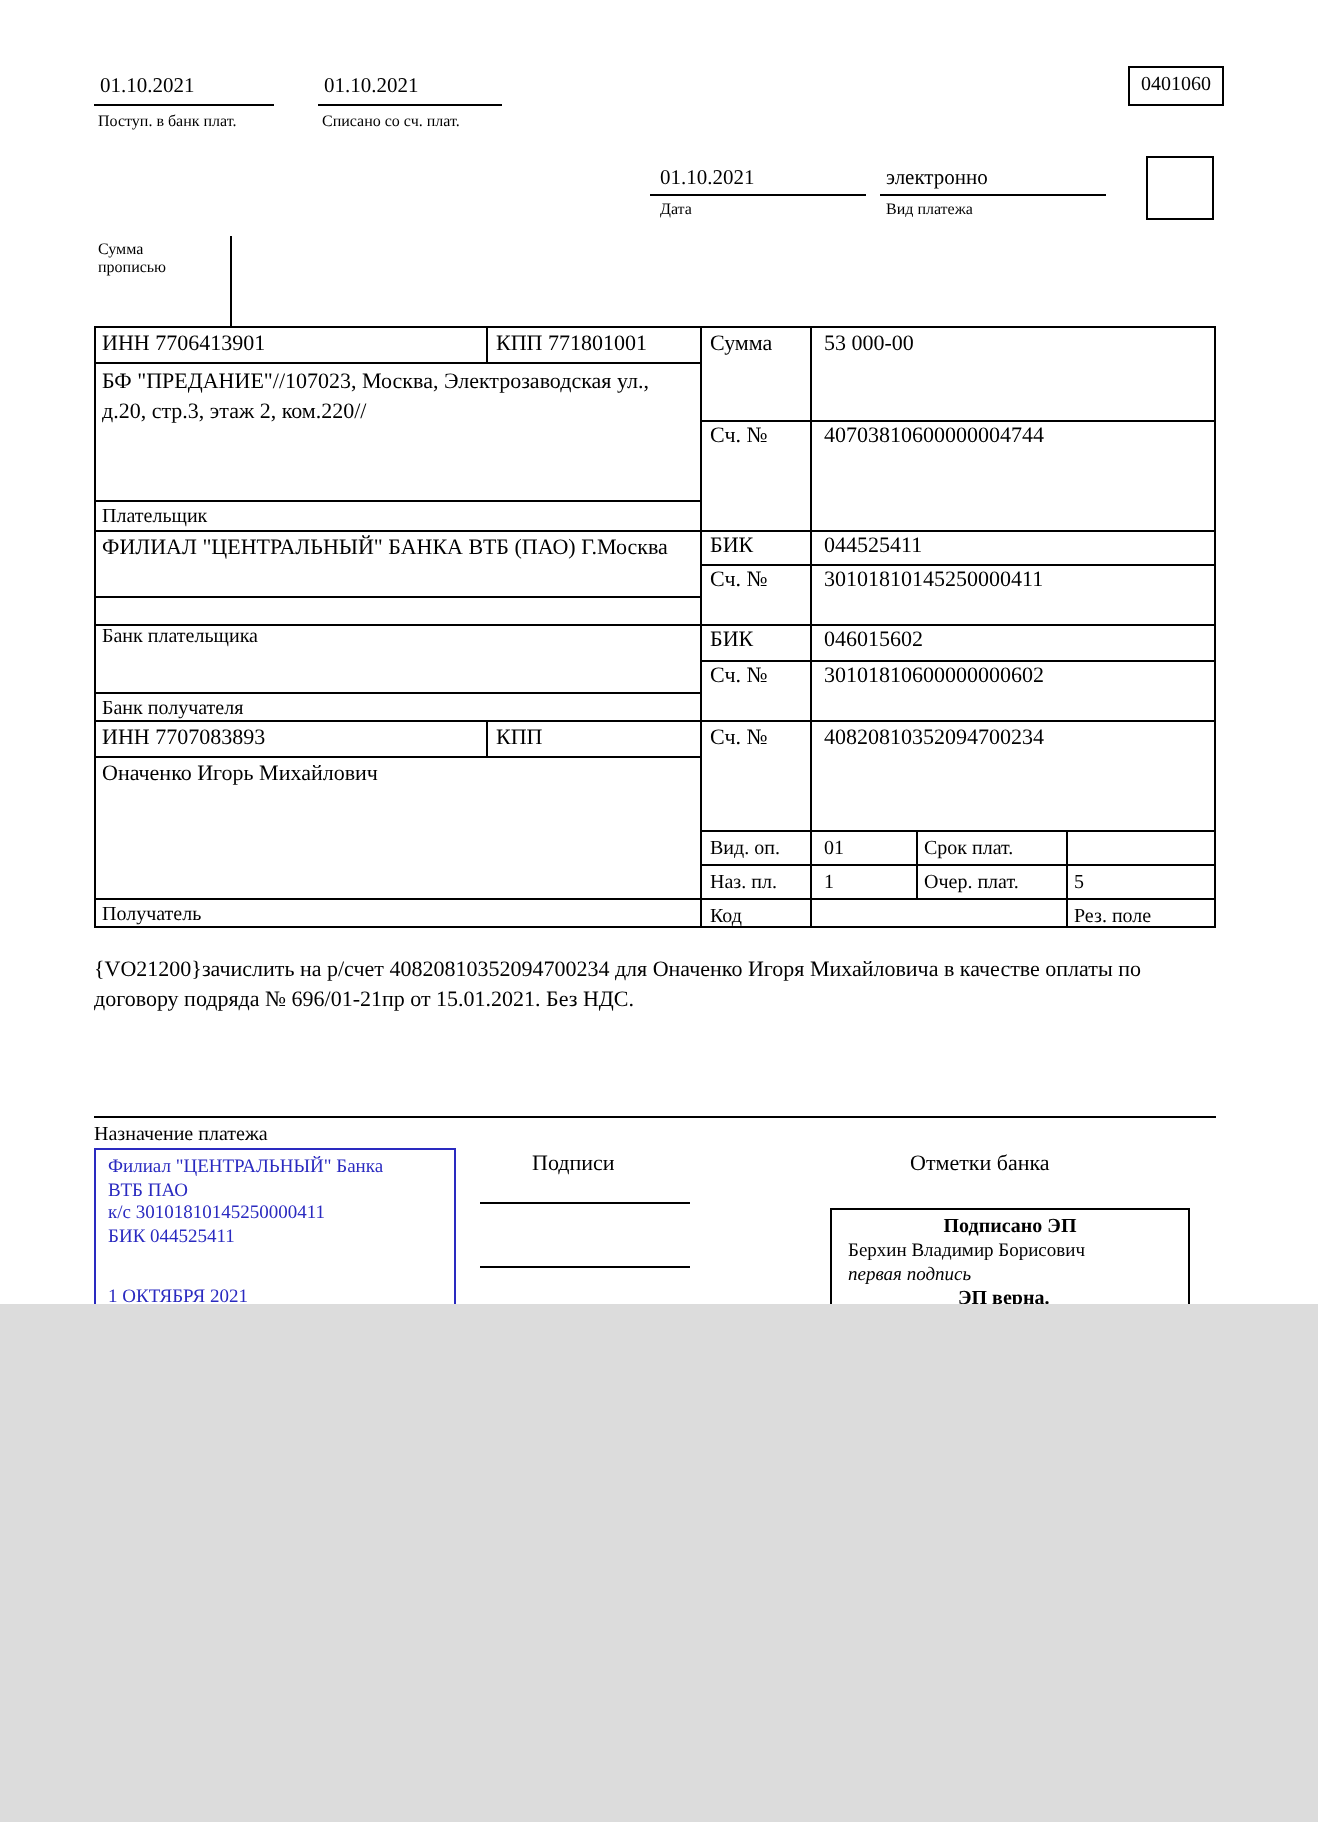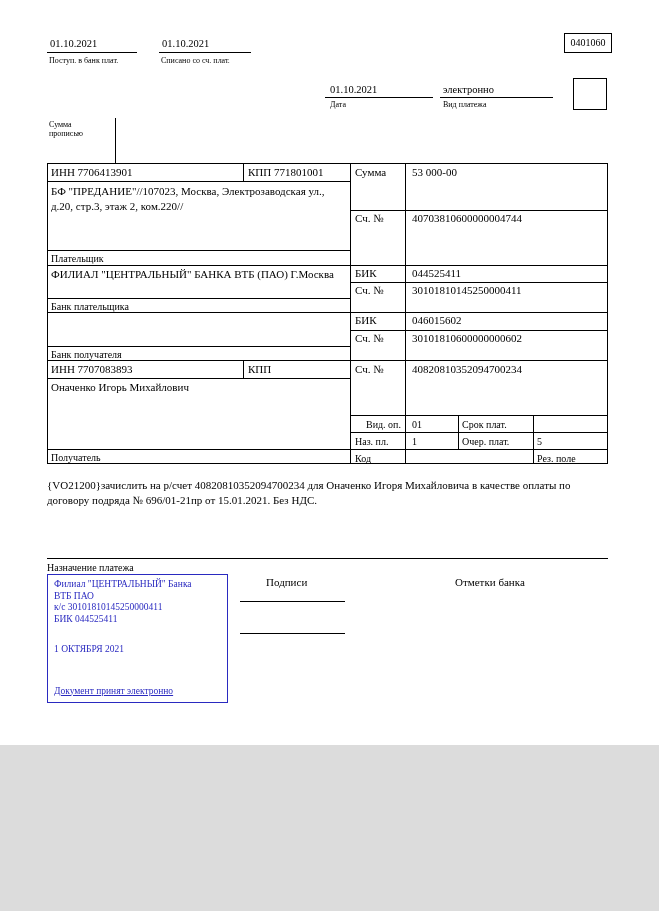--- a/index.html
+++ b/index.html
@@ -1,17 +1,17 @@
 <!DOCTYPE html>
 <html><head>
 <meta charset="utf-8">
 <style>
   * { margin:0; padding:0; box-sizing:border-box; }
   html,body { background:#dcdcdc; }
-  .page { position:relative; width:659px; height:745px; margin:0 auto; background:#ffffff;
+  .page { position:relative; width:659px; height:652px; margin:0 auto; background:#ffffff;
           font-family:"Liberation Serif", serif; color:#000; overflow:hidden; }
   .t  { position:absolute; font-size:11px; line-height:13px; white-space:pre; }
   .tw { position:absolute; font-size:11px; line-height:15px; }
   .sm { font-size:8px; line-height:9px; }
   .cap { font-size:10px; }
   .b { font-weight:bold; }
   .d105 { font-size:10.5px; }
   .hl { position:absolute; height:1px; background:#000; }
   .vl { position:absolute; width:1px; background:#000; }
   .box { position:absolute; border:1px solid #000; }
@@ -88,36 +88,36 @@
   <div class="tw" style="left:51px;top:184px;width:295px">БФ "ПРЕДАНИЕ"//107023, Москва, Электрозаводская ул., д.20, стр.3, этаж 2, ком.220//</div>
   <div class="t" style="left:355px;top:212px">Сч. №</div>
   <div class="t" style="left:412px;top:212px">40703810600000004744</div>
   <div class="t cap" style="left:51px;top:252px">Плательщик</div>
 
   <div class="tw" style="left:51px;top:267px;width:295px">ФИЛИАЛ "ЦЕНТРАЛЬНЫЙ" БАНКА ВТБ (ПАО) Г.Москва</div>
   <div class="t" style="left:355px;top:267px">БИК</div>
   <div class="t" style="left:412px;top:267px">044525411</div>
   <div class="t" style="left:355px;top:284px">Сч. №</div>
   <div class="t" style="left:412px;top:284px">30101810145250000411</div>
-  <div class="t cap" style="left:51px;top:300px">Банк плательщика</div>
+  <div class="t cap" style="left:51px;top:312px">Банк плательщика</div>
 
   <div class="t" style="left:355px;top:314px">БИК</div>
   <div class="t" style="left:412px;top:314px">046015602</div>
   <div class="t" style="left:355px;top:332px">Сч. №</div>
   <div class="t" style="left:412px;top:332px">30101810600000000602</div>
   <div class="t cap" style="left:51px;top:348px">Банк получателя</div>
 
   <div class="t" style="left:51px;top:363px">ИНН 7707083893</div>
   <div class="t" style="left:248px;top:363px">КПП</div>
   <div class="t" style="left:355px;top:363px">Сч. №</div>
   <div class="t" style="left:412px;top:363px">40820810352094700234</div>
   <div class="t" style="left:51px;top:381px">Оначенко Игорь Михайлович</div>
   <div class="t cap" style="left:51px;top:451px">Получатель</div>
 
-  <div class="t cap" style="left:366px;top:418px">Вид. оп.</div>
+  <div class="t cap" style="left:355px;top:418px">Вид. оп.</div>
   <div class="t cap" style="left:412px;top:418px">01</div>
   <div class="t cap" style="left:462px;top:418px">Срок плат.</div>
   <div class="t cap" style="left:537px;top:418px"></div>
   <div class="t cap" style="left:355px;top:435px">Наз. пл.</div>
   <div class="t cap" style="left:412px;top:435px">1</div>
   <div class="t cap" style="left:462px;top:435px">Очер. плат.</div>
   <div class="t cap" style="left:537px;top:435px">5</div>
   <div class="t cap" style="left:355px;top:452px">Код</div>
   <div class="t cap" style="left:412px;top:452px"></div>
   <div class="t cap" style="left:537px;top:452px">Рез. поле</div>
@@ -133,14 +133,20 @@
   <div class="hl" style="left:240px;top:633px;width:105px"></div>
 
   <div class="stamp">
     <div style="width:150px">Филиал "ЦЕНТРАЛЬНЫЙ" Банка ВТБ ПАО</div>
     <div>к/с 30101810145250000411</div>
     <div>БИК 044525411</div>
     <div class="date">1 ОКТЯБРЯ 2021</div>
     <div class="note">Документ принят электронно</div>
   </div>
 
+  <div class="ep">
+    <div class="title">Подписано ЭП</div>
+    <div>Берхин Владимир Борисович</div>
+    <div class="role">первая подпись</div>
+    <div class="ver">ЭП верна.</div>
+  </div>
 
 </div>
 
 </body></html>

